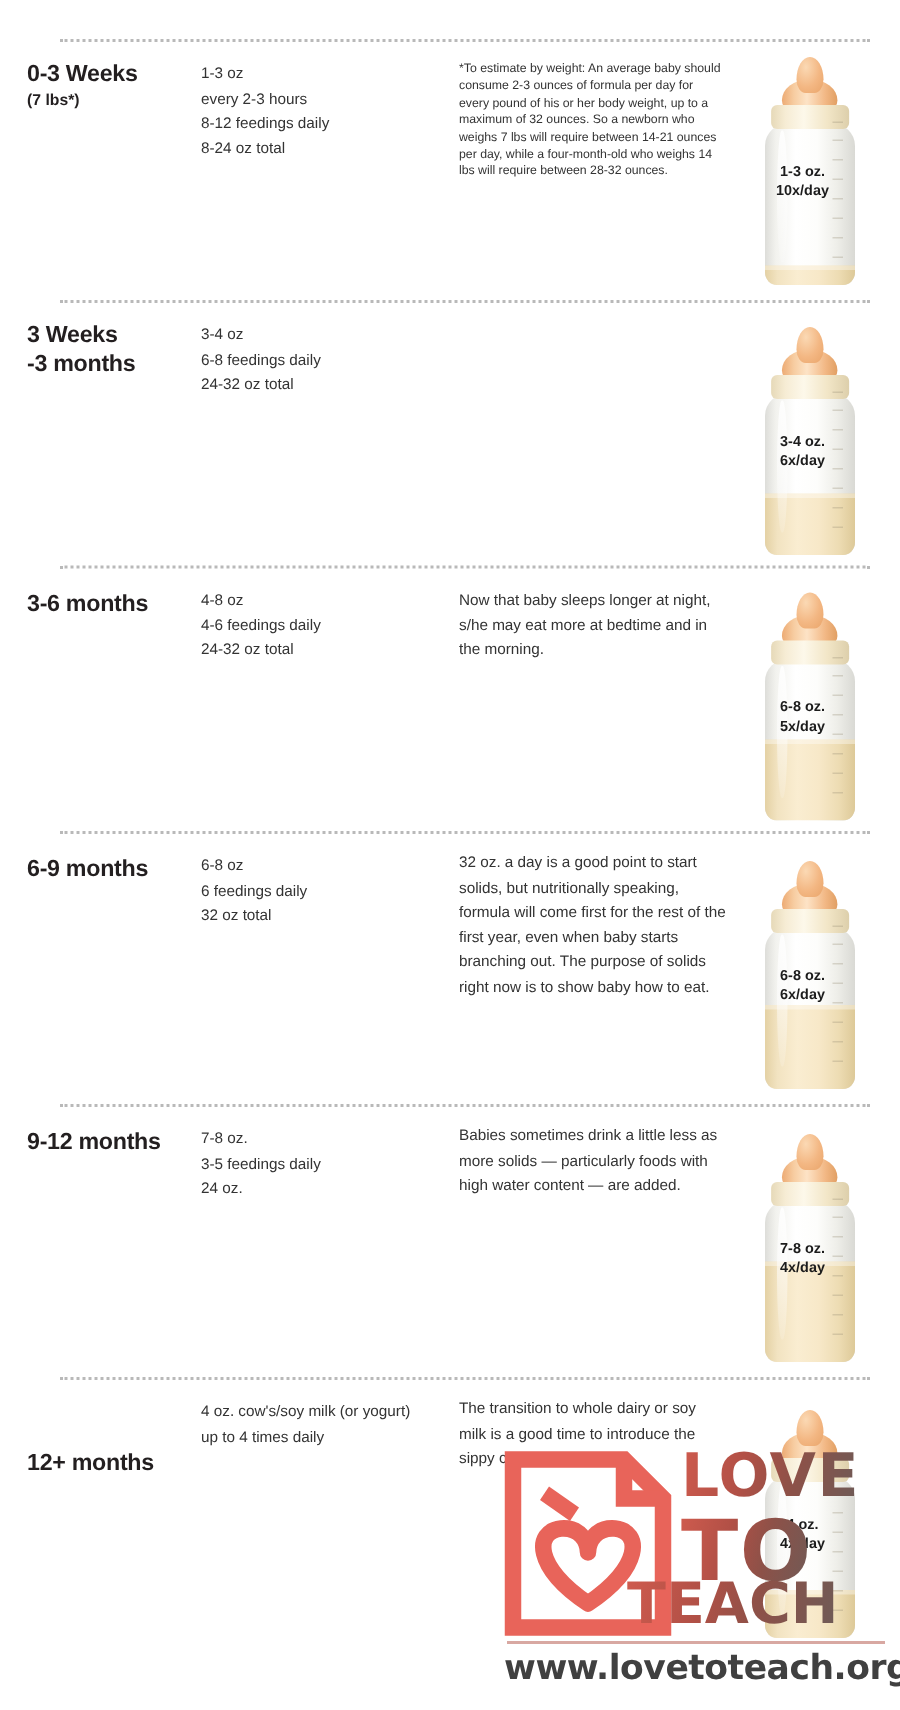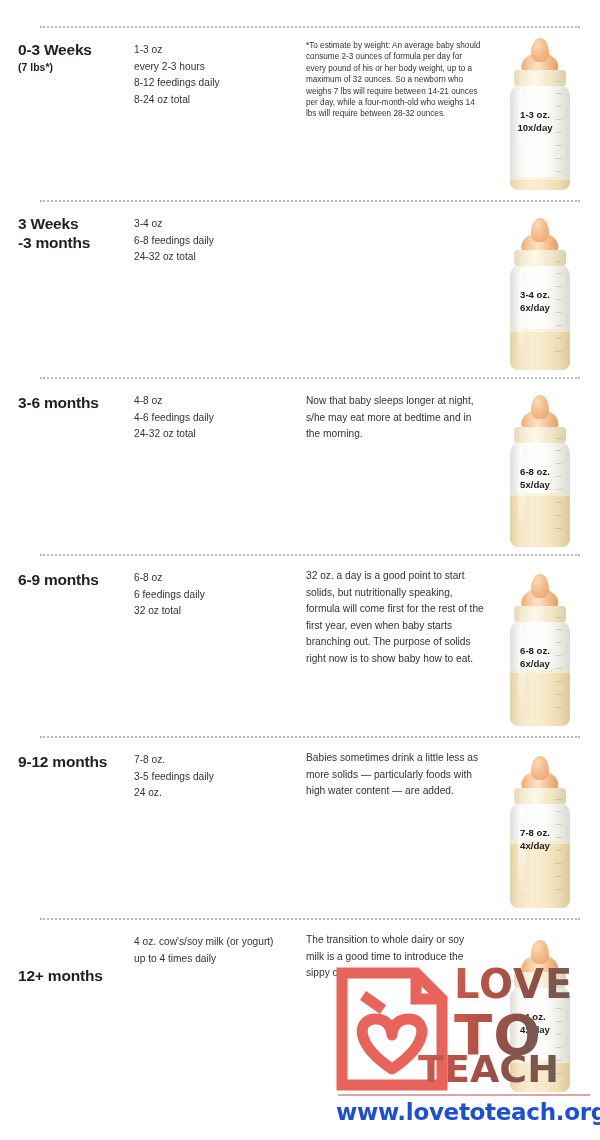--- a/index.html
+++ b/index.html
@@ -261,21 +261,21 @@
   }
   .logo-url {
     position: absolute;
     left: 0;
     top: 136px;
     width: 256px;
     text-align: center;
     font-family: "DejaVu Sans", sans-serif;
     font-size: 23px;
     font-weight: bold;
-    color: #1d4ed8;
+    color: #404040;
     letter-spacing: -0.3px;
   }
 </style>
 </head>
 <body>
 
 <div id="chart">
 
   <div class="row" style="top:26px;height:172px;">
     <div class="divider"></div>

